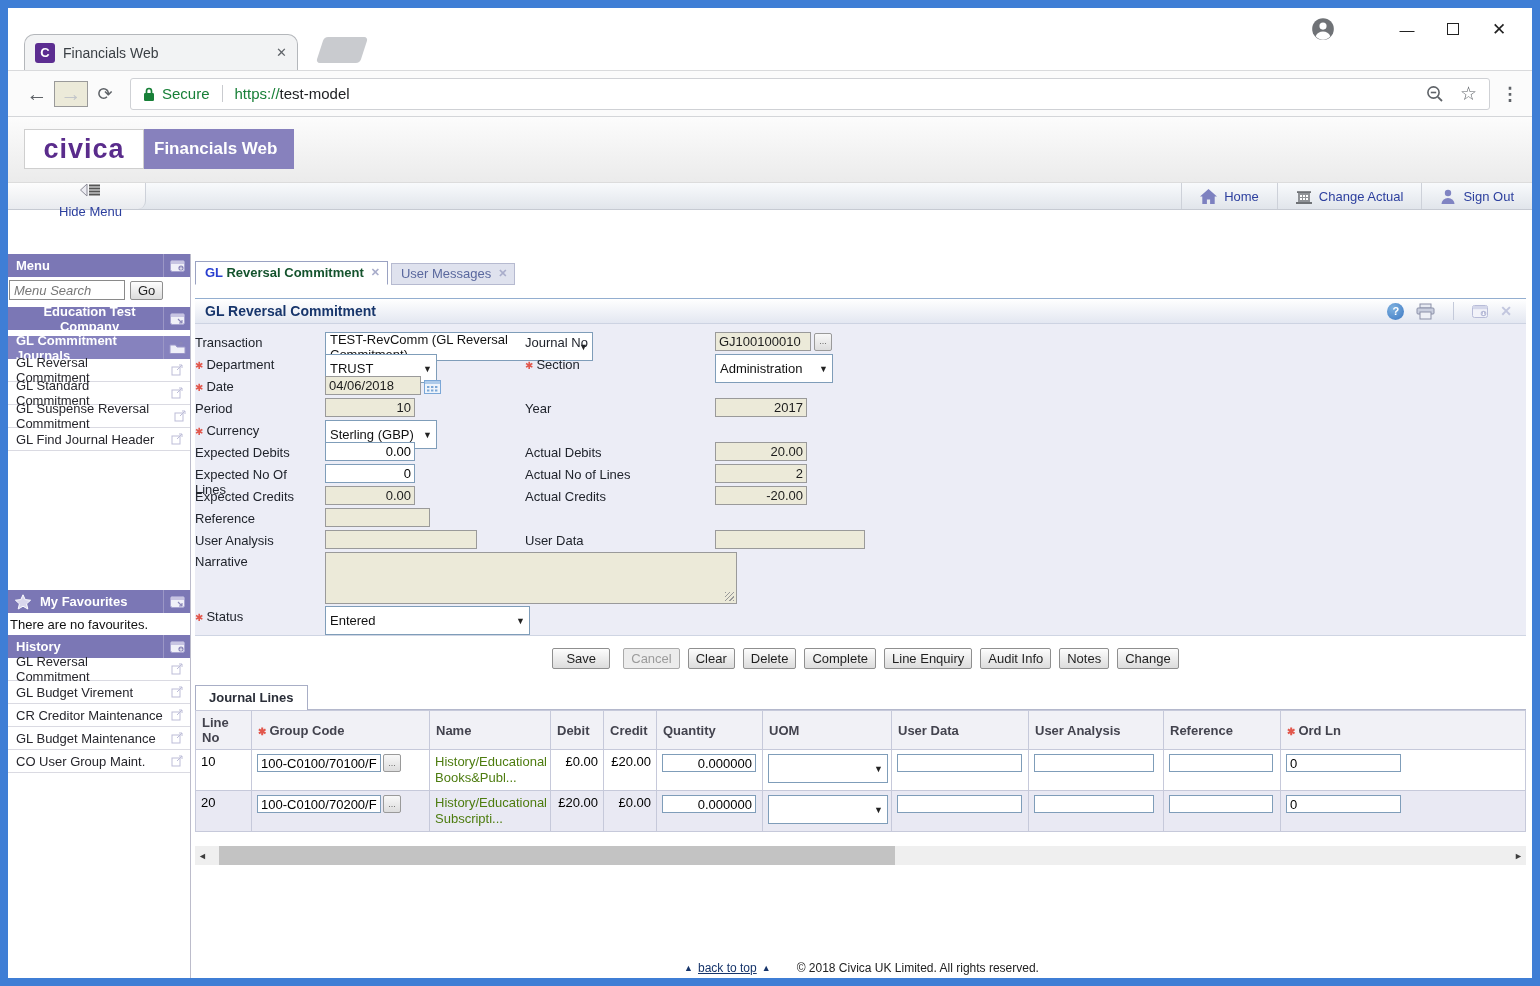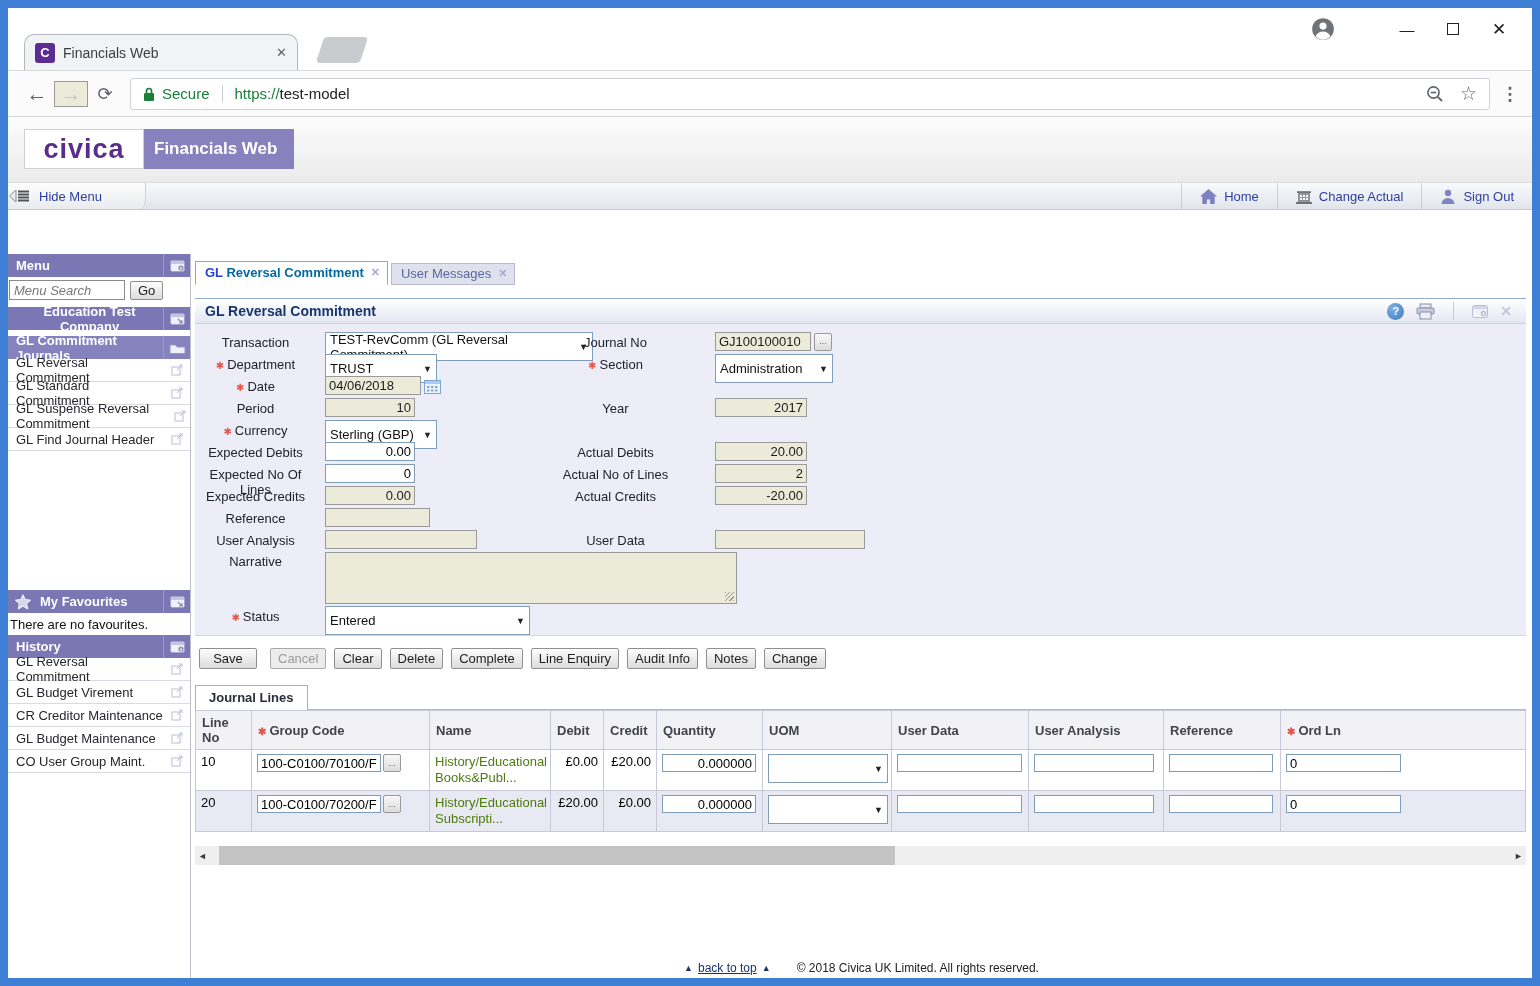--- a/index.html
+++ b/index.html
@@ -42,22 +42,22 @@
   .logo { position:absolute; left:16px; top:12px; display:flex; }
   .logobox { width:120px; height:40px; background:#fff; border:1px solid #cfcfcf; display:flex;
              align-items:center; justify-content:center; font-size:27px; font-weight:bold; color:#5a2c8c; letter-spacing:1px; }
   .brandbox { width:150px; height:40px; background:#8781bd; color:#fff; font-weight:bold; font-size:17px;
               display:flex; align-items:center; padding-left:10px; }
   .userinfo { position:absolute; right:14px; top:10px; font-size:14px; color:#3d4258; }
   .userinfo .d { margin-right:14px; } .userinfo .u { margin-right:88px; }
 
   .navbar { height:27px; background:linear-gradient(#f8fafc,#e1e5eb); border-bottom:1px solid #c6cad2;
             display:flex; font-size:13px; color:#2c3f9e; align-items:stretch; }
-  .hidemenu { width:138px; display:flex; align-items:center; gap:7px; padding-left:0;
-              background:linear-gradient(#fdfdfd,#e9ebef); border-right:1px solid #cdd1d9; border-radius:0 0 8px 0; }
+  .hidemenu { width:138px; display:flex; align-items:center; gap:7px; padding-left:28px;
+              background:linear-gradient(#fdfdfd,#e9ebef); border-right:1px solid #cdd1d9; border-radius:0 0 8px 0;flex-direction:column; }
   .navspace { flex:1; }
   .navitem { display:flex; align-items:center; gap:7px; padding:0 18px; border-left:1px solid #cdd1d9; }
 
   
   .bodyrow { display:flex; height:764px; background:#fff;margin-top:44px; }
   .sidebar { width:310px; border-right:1px solid #bcbccb; }
   .shead { height:23px; background:#7b77b5; color:#fff; font-weight:bold; font-size:13px; display:flex; align-items:center; }
   .shead.group { background:#8682be; }
   .shead .t { flex:1; padding-left:8px; }
   .shead.center .t { text-align:center; }
@@ -74,54 +74,54 @@
   .sitem .lnk { width:26px; display:flex; justify-content:center; }
   .sspacer { height:139px; }
   .favempty { font-size:13px; color:#111; padding:4px 2px 5px; height:22px; }
   .starwrap { margin-left:6px; display:flex; }
 
   
   .main { flex:1; position:relative; }
   .wtabs { margin:7px 0 0 4px; height:24px; display:flex; align-items:flex-end; }
   .wtab { display:inline-flex; align-items:center; gap:7px; font-size:13px; padding:3px 7px 4px 9px; }
   .wtab.active { background:#fff; border:1px solid #9aa2c2; border-bottom:1px solid #fff; font-weight:bold; z-index:2; }
-  .wtab.active .pfx { color:#2a3fd0; } .wtab.active .rest { color:#0369a1; }
+  .wtab.active .pfx { color:#2a3fd0; } .wtab.active .rest { color:#14532d; }
   .wtab.inactive { background:#dfe2ee; border:1px solid #b6bad0; color:#5a689e; margin-left:3px; height:22px; }
   .tclose { color:#a9adcb; font-size:11px; font-weight:bold; }
 
   .panel { margin:13px 6px 0 4px; }
   .phead { height:26px; border-top:1px solid #93aed0; background:linear-gradient(#ffffff,#e3e7f1);
            border-bottom:1px solid #cdd3e2; display:flex; align-items:center; }
   .ptitle { font-size:14px; font-weight:bold; color:#17356b; padding-left:10px; flex:1; }
   .picons { display:flex; align-items:center; gap:12px; padding-right:14px; }
   .pdiv { width:1px; height:18px; background:#c4cada; margin:0 6px; }
   .help { width:17px; height:17px; border-radius:50%; background:radial-gradient(circle at 35% 30%, #7fb2e0, #3c77c2);
           color:#fff; font-size:11px; font-weight:bold; display:flex; align-items:center; justify-content:center; }
   .pclose { color:#c2c6de; font-size:14px; font-weight:bold; }
 
   .form { position:relative; height:312px; background:#ecedf6; border-bottom:1px solid #cfd5e3; font-size:13px; }
-  .lb { position:absolute; text-align:center; color:#20242c; padding-right:6px; }
+  .lb { position:absolute; text-align:left; color:#20242c; padding-right:6px; }
   .lb-l { left:0; width:127px; }
   .lb-r { left:330px; width:187px; }
   .fd { position:absolute; display:flex; align-items:center; gap:3px; }
   .fd-l { left:130px; } .fd-r { left:520px; }
   .req { color:#e2574c; font-size:10px; margin-right:3px; }
   .ipt { height:19px; border:1px solid #7f9db9; font-size:13px; padding:0 3px; background:#fff; }
   .dis { background:#ecead9; border:1px solid #9a9a9a; color:#1c1c1c; }
   .num { text-align:right; }
   .sel { height:29px; background:#fff; border:1px solid #7f9db9; display:inline-flex; align-items:center;
          justify-content:space-between; padding:0 4px; font-size:13px; color:#111; }
   .sel .arr { font-size:9px; color:#222; margin-left:6px; }
   .mini { width:18px; height:18px; font-size:9px; background:linear-gradient(#f8f8f8,#ddd);
           border:1px solid #9a9a9a; color:#666; border-radius:2px; line-height:1; }
   .txa { position:relative; background:#ecead9; border:1px solid #9a9a9a; width:412px; height:52px; }
   .txa::after { content:""; position:absolute; right:2px; bottom:2px; width:9px; height:9px;
                 background:repeating-linear-gradient(135deg,#999 0 1px,transparent 1px 3px); }
 
-  .actions { margin:12px 0 0 8px; display:flex; gap:8px; }
+  .actions { margin:12px 0 0 8px; display:flex; gap:8px;justify-content:center; }
   .act { padding:2px 7px; }
   .act.save { min-width:58px; margin-right:5px; }
   .act.disabled { color:#9b9b9b; border-color:#aaa; background:#ececec; }
 
   .jl-tab { display:inline-block; margin:16px 0 -1px 4px; background:#fff; border:1px solid #a8aec6;
             border-bottom:none; padding:4px 13px 5px; font-weight:bold; font-size:13px; color:#2a2e38;
             position:relative; z-index:2; }
   .jl-wrap { margin:0 6px 0 4px; overflow:hidden; border-top:1px solid #b4b8cc; }
   table.jl { table-layout:fixed; width:1330px; border-collapse:collapse; font-size:13px; }
   .jl th { background:#f1f1f6; color:#43434e; font-weight:bold; text-align:left; padding:4px 6px;

